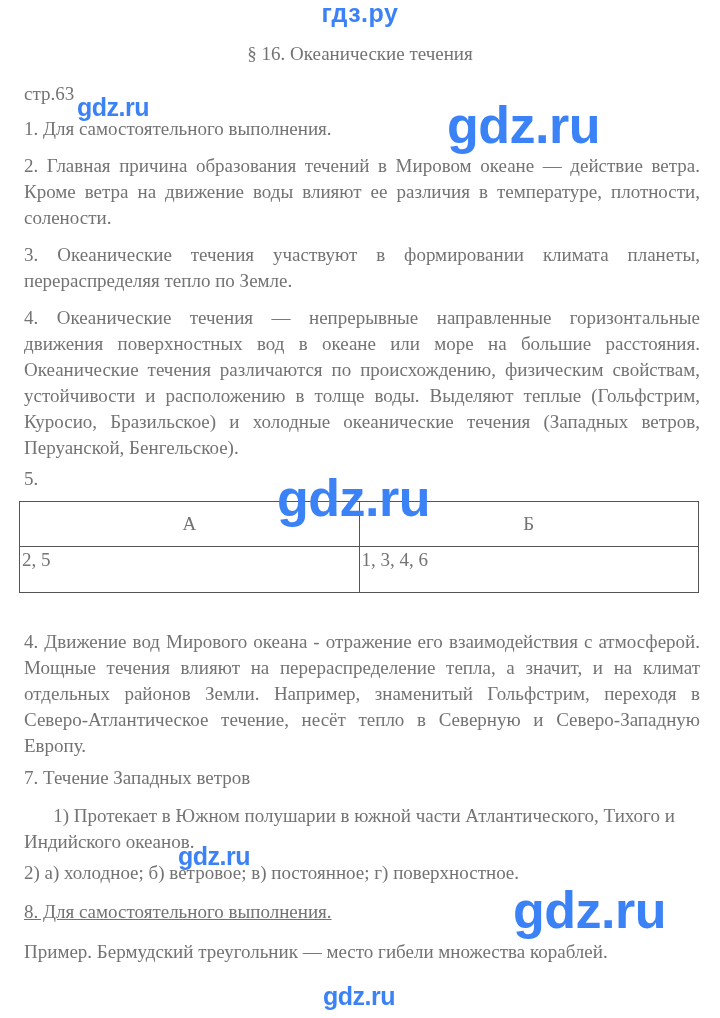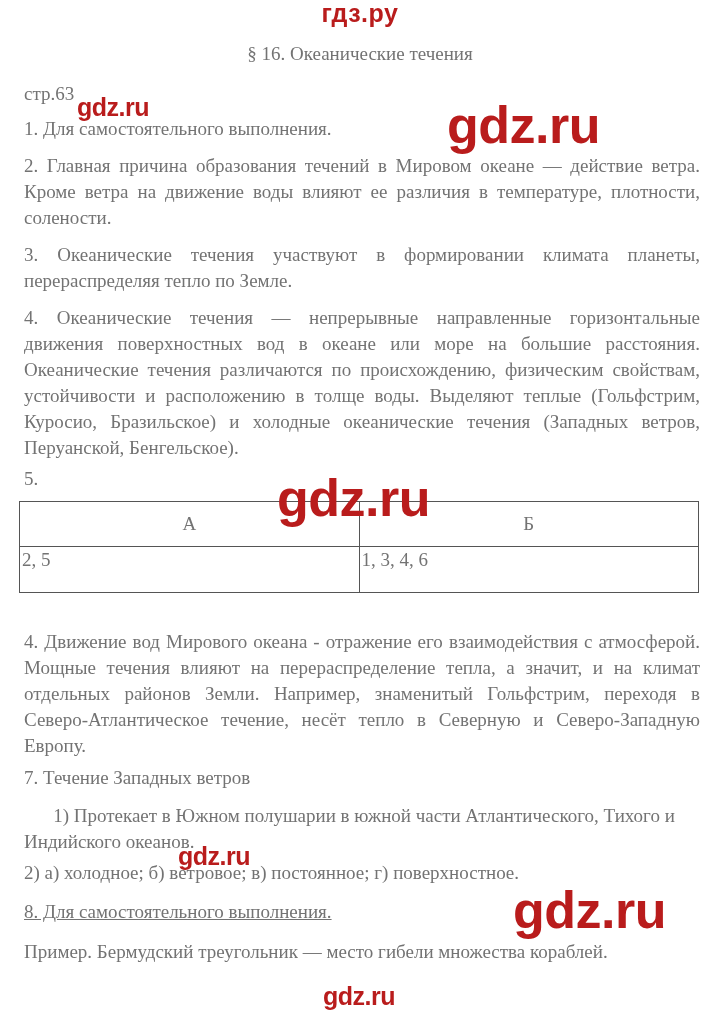--- a/index.html
+++ b/index.html
@@ -1,18 +1,18 @@
 <!DOCTYPE html>
 <html><head>
 <meta charset="utf-8">
 <style>
   html, body { margin: 0; padding: 0; background: #ffffff; }
   body { width: 720px; height: 1018px; position: relative; overflow: hidden; }
   .serif { font-family: "Liberation Serif", "DejaVu Serif", serif; color: #737373; }
-  .sans { font-family: "Liberation Sans", "DejaVu Sans", sans-serif; font-weight: bold; color: #b91c1c; }
+  .sans { font-family: "Liberation Sans", "DejaVu Sans", sans-serif; font-weight: bold; color: #3b82f6; }
   .abs { position: absolute; }
   .site-header { left: 0; width: 720px; top: 0; text-align: center; font-size: 25px; line-height: 26px; letter-spacing: 0.5px; }
   .title { left: 0; width: 720px; top: 42px; text-align: center; font-size: 19px; line-height: 24px; }
   .page-ref { left: 24px; top: 82px; font-size: 19px; line-height: 24px; }
   .para { left: 24px; width: 676px; font-size: 19px; line-height: 26px; text-align: justify; text-align-last: left; }
   .para.single { text-align: center; }
   .wm { letter-spacing: -0.5px; white-space: nowrap; }
   .wm-small { font-size: 25px; line-height: 26px; }
   .wm-large { font-size: 52px; line-height: 54px; }
   table.answer { position: absolute; left: 19px; top: 501px; width: 680px; border-collapse: collapse; font-size: 19px; }

